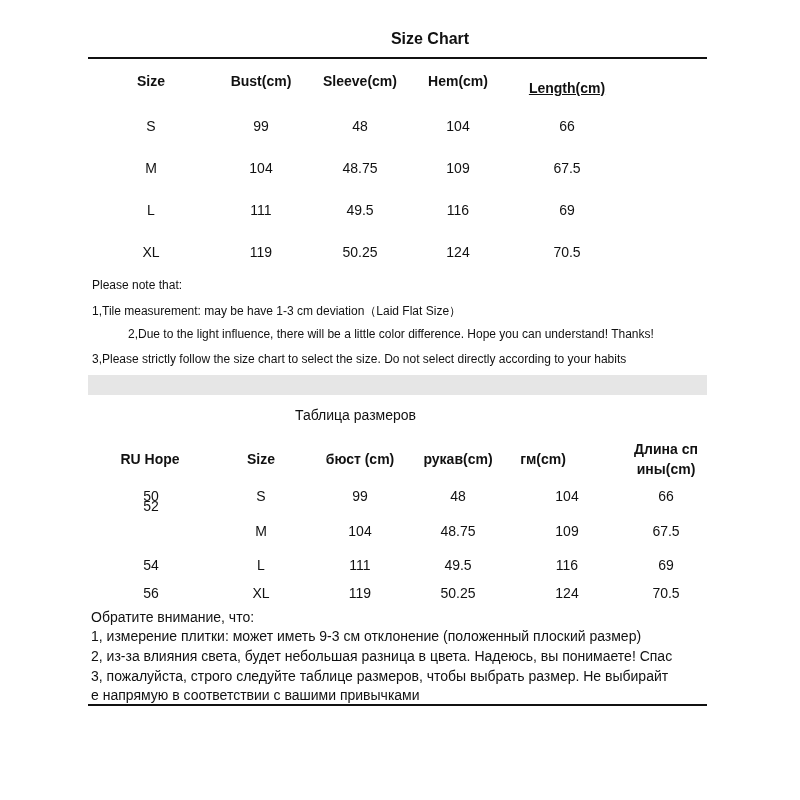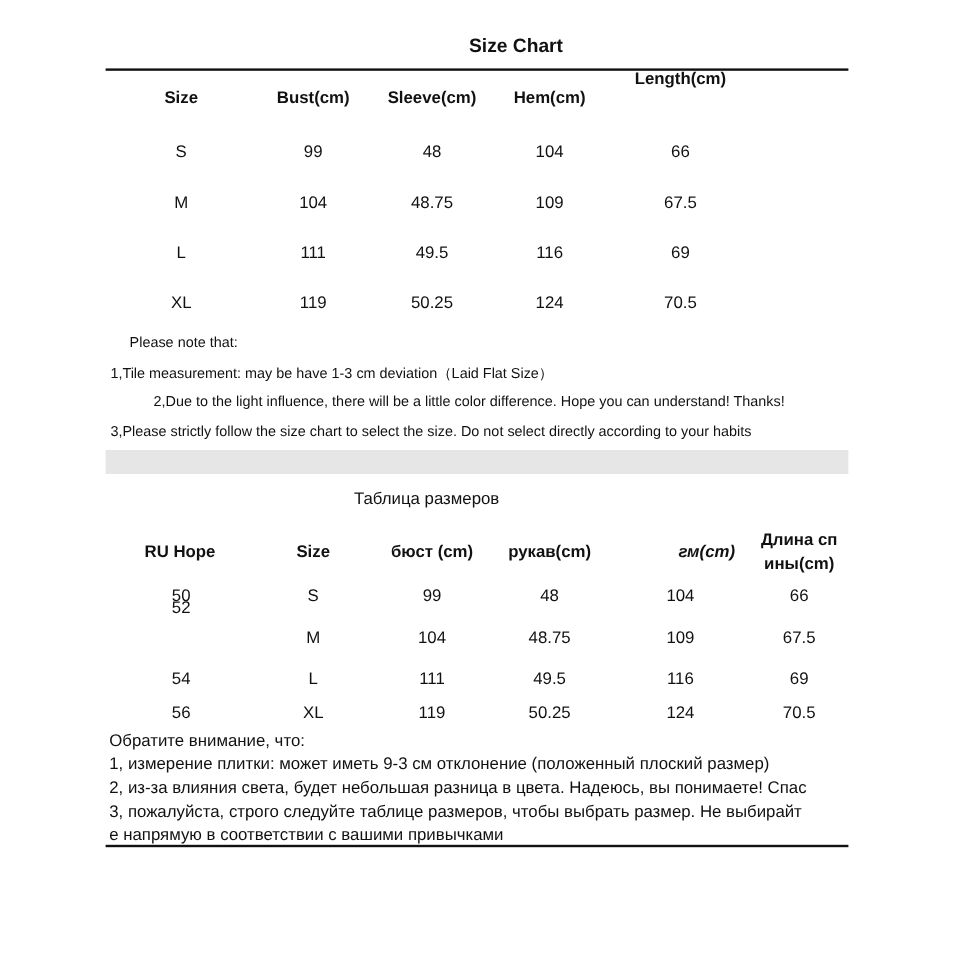--- a/index.html
+++ b/index.html
@@ -19,21 +19,21 @@
 <body>
 
 <div class="abs title">Size Chart</div>
 <div class="hline" style="top:57px;"></div>
 
 <div>
   <div class="cell hdr" style="left:151px; top:73px;">Size</div>
   <div class="cell hdr" style="left:261px; top:73px;">Bust(cm)</div>
   <div class="cell hdr" style="left:360px; top:73px;">Sleeve(cm)</div>
   <div class="cell hdr" style="left:458px; top:73px;">Hem(cm)</div>
-  <div class="cell hdr" style="left:567px; top:57px;">Length(cm)</div>
+  <div class="cell hdr" style="left:567px; top:80px;text-decoration:underline;">Length(cm)</div>
 
   <div class="cell" style="left:151px; top:118px;">S</div>
   <div class="cell" style="left:261px; top:118px;">99</div>
   <div class="cell" style="left:360px; top:118px;">48</div>
   <div class="cell" style="left:458px; top:118px;">104</div>
   <div class="cell" style="left:567px; top:118px;">66</div>
 
   <div class="cell" style="left:151px; top:160px;">M</div>
   <div class="cell" style="left:261px; top:160px;">104</div>
   <div class="cell" style="left:360px; top:160px;">48.75</div>
@@ -46,35 +46,35 @@
   <div class="cell" style="left:458px; top:202px;">116</div>
   <div class="cell" style="left:567px; top:202px;">69</div>
 
   <div class="cell" style="left:151px; top:244px;">XL</div>
   <div class="cell" style="left:261px; top:244px;">119</div>
   <div class="cell" style="left:360px; top:244px;">50.25</div>
   <div class="cell" style="left:458px; top:244px;">124</div>
   <div class="cell" style="left:567px; top:244px;">70.5</div>
 </div>
 
-<div class="note-en" style="top:278px;margin-left:16px;">Please note that:</div>
+<div class="note-en" style="top:278px;">Please note that:</div>
 <div class="note-en" style="top:303px;">1,Tile measurement: may be have 1-3 cm deviation（Laid Flat Size）</div>
 <div class="note-en" style="top:327px;margin-left:36px;">2,Due to the light influence, there will be a little color difference. Hope you can understand! Thanks!</div>
 <div class="note-en" style="top:352px;">3,Please strictly follow the size chart to select the size. Do not select directly according to your habits</div>
 
 <div class="gray-bar"></div>
 
 <div class="ru-title">Таблица размеров</div>
 
 <div>
   <div class="cell hdr" style="left:150px; top:451px;">RU Hope</div>
   <div class="cell hdr" style="left:261px; top:451px;">Size</div>
   <div class="cell hdr" style="left:360px; top:451px;">бюст  (cm)</div>
   <div class="cell hdr" style="left:458px; top:451px;">рукав(cm)</div>
-  <div class="cell hdr" style="left:589px; top:451px;font-style:italic;">гм(cm)</div>
+  <div class="cell hdr" style="left:543px; top:451px;">гм(cm)</div>
   <div class="cell hdr" style="left:666px; top:441px;">Длина сп</div>
   <div class="cell hdr" style="left:666px; top:461px;">ины(cm)</div>
 
   <div class="cell" style="left:151px; top:488px;">50</div>
   <div class="cell" style="left:261px; top:488px;">S</div>
   <div class="cell" style="left:360px; top:488px;">99</div>
   <div class="cell" style="left:458px; top:488px;">48</div>
   <div class="cell" style="left:567px; top:488px;">104</div>
   <div class="cell" style="left:666px; top:488px;">66</div>
 

